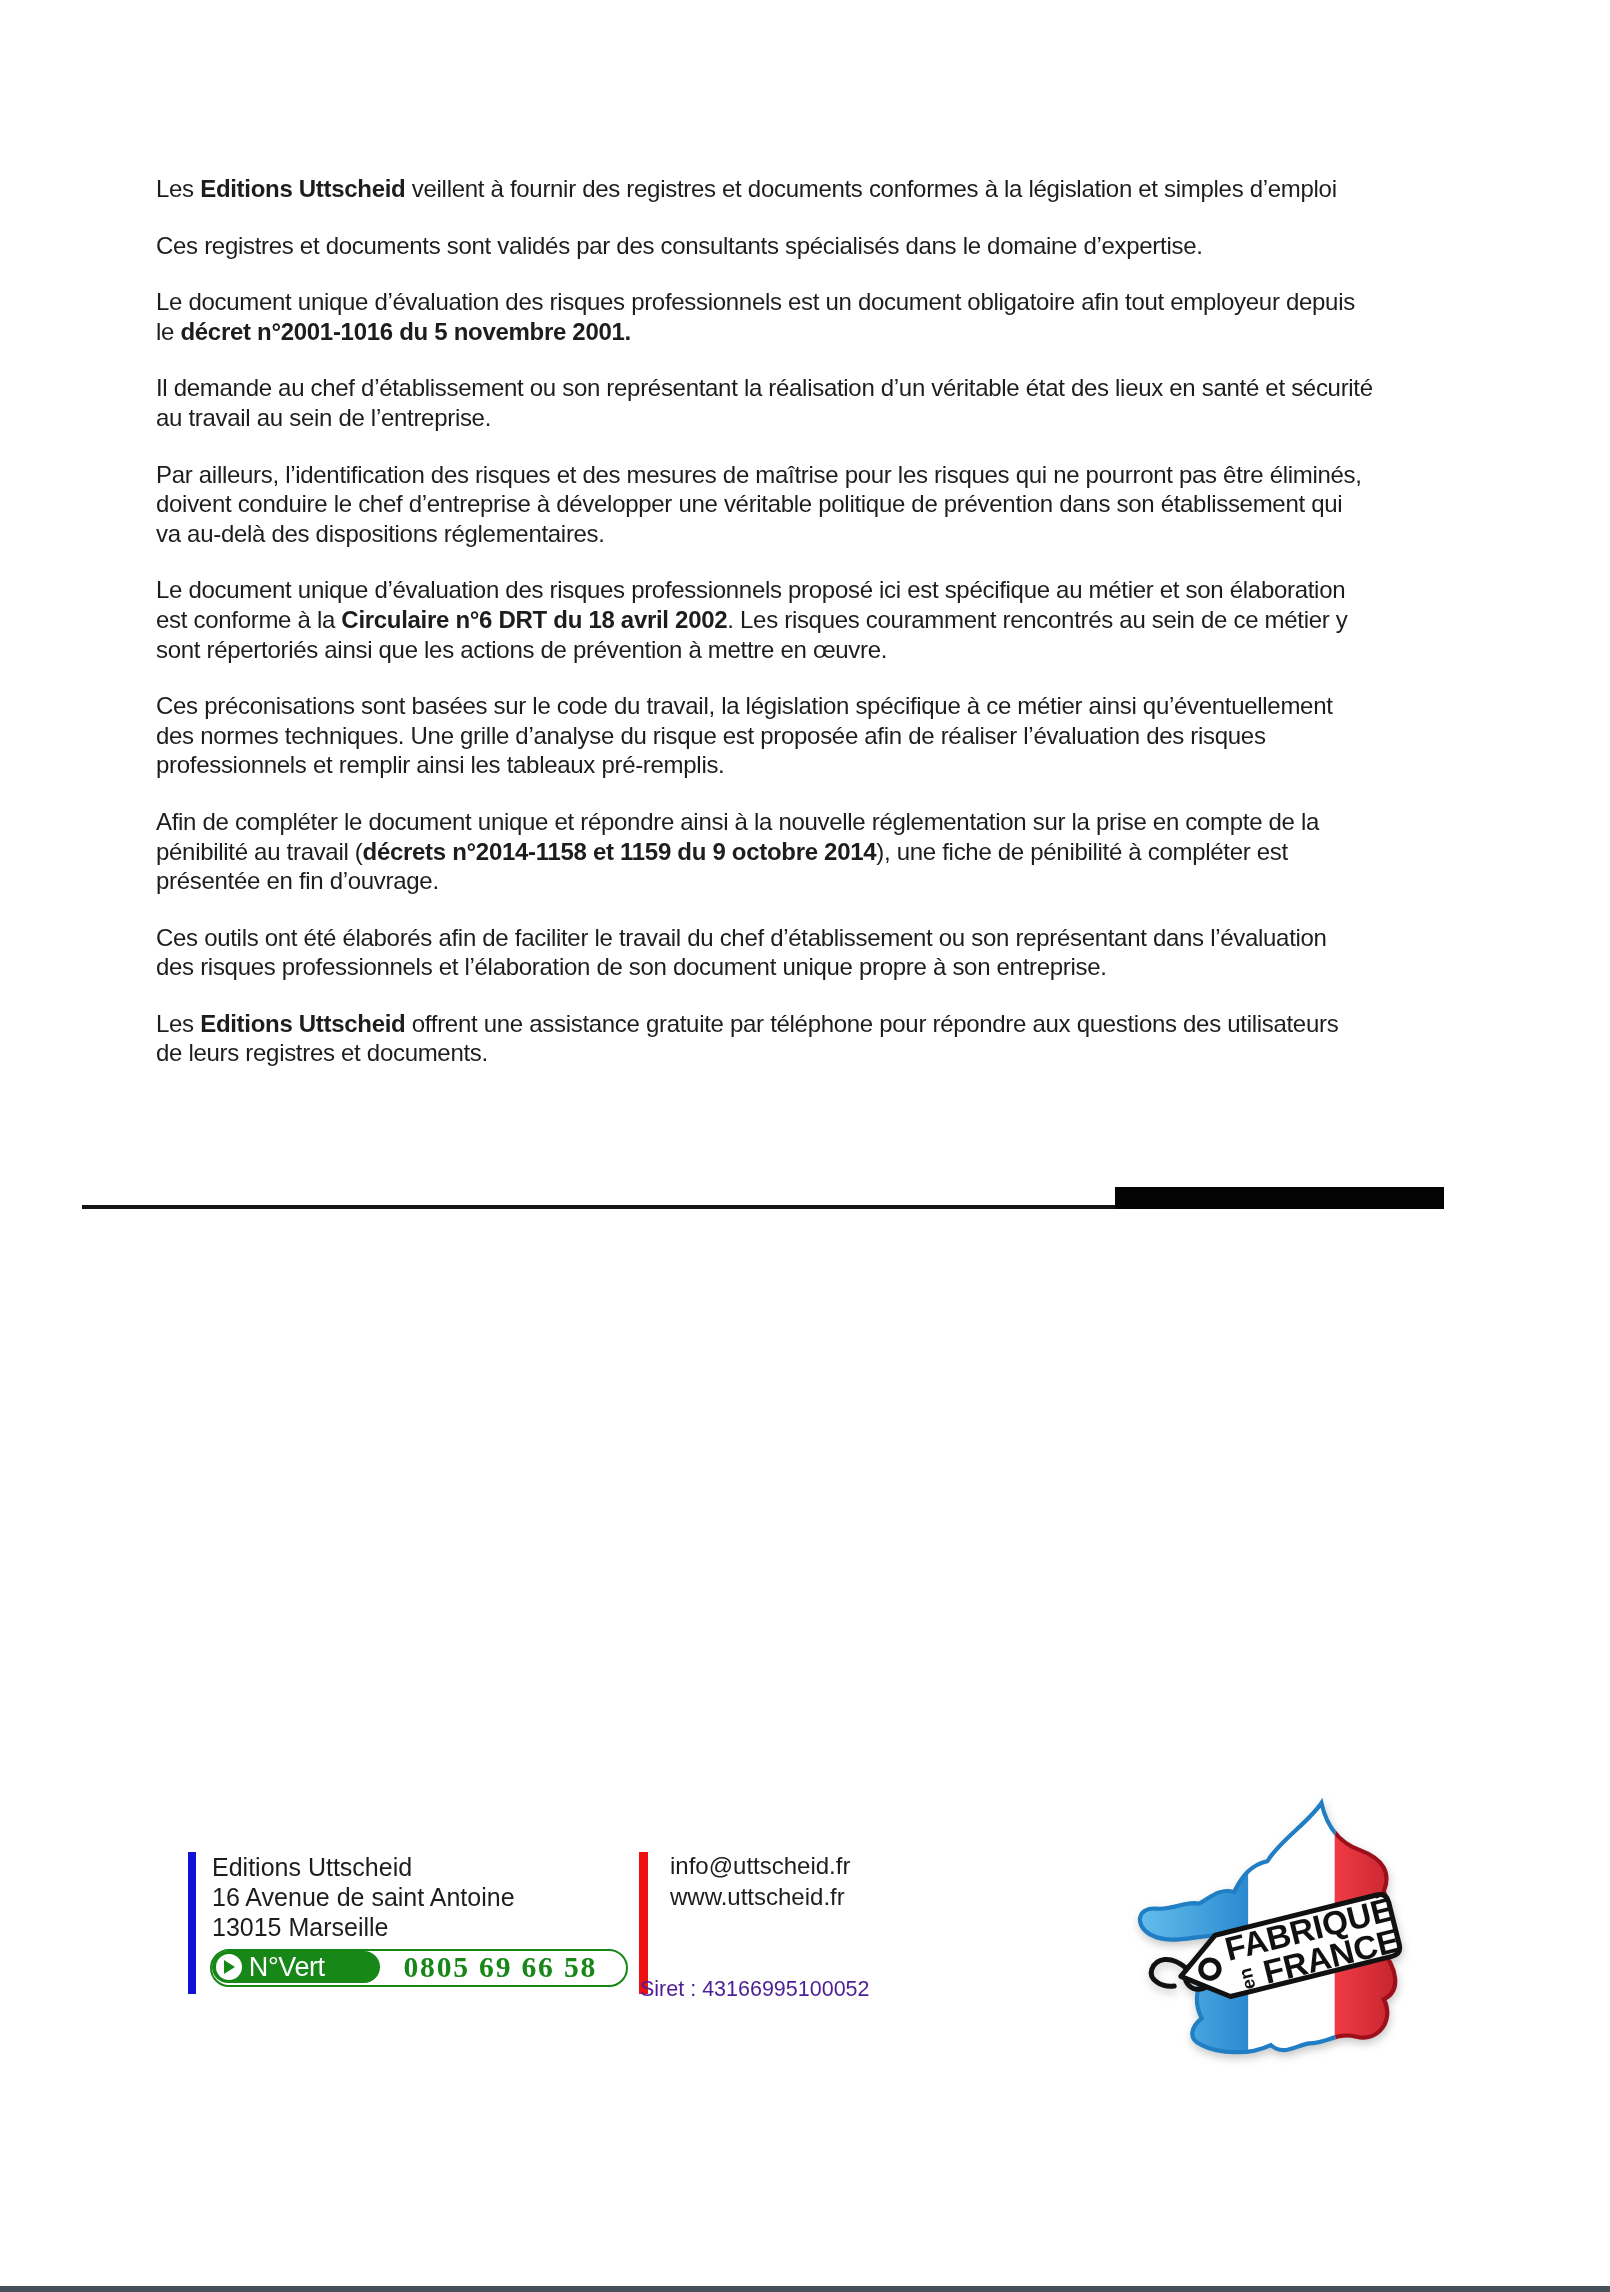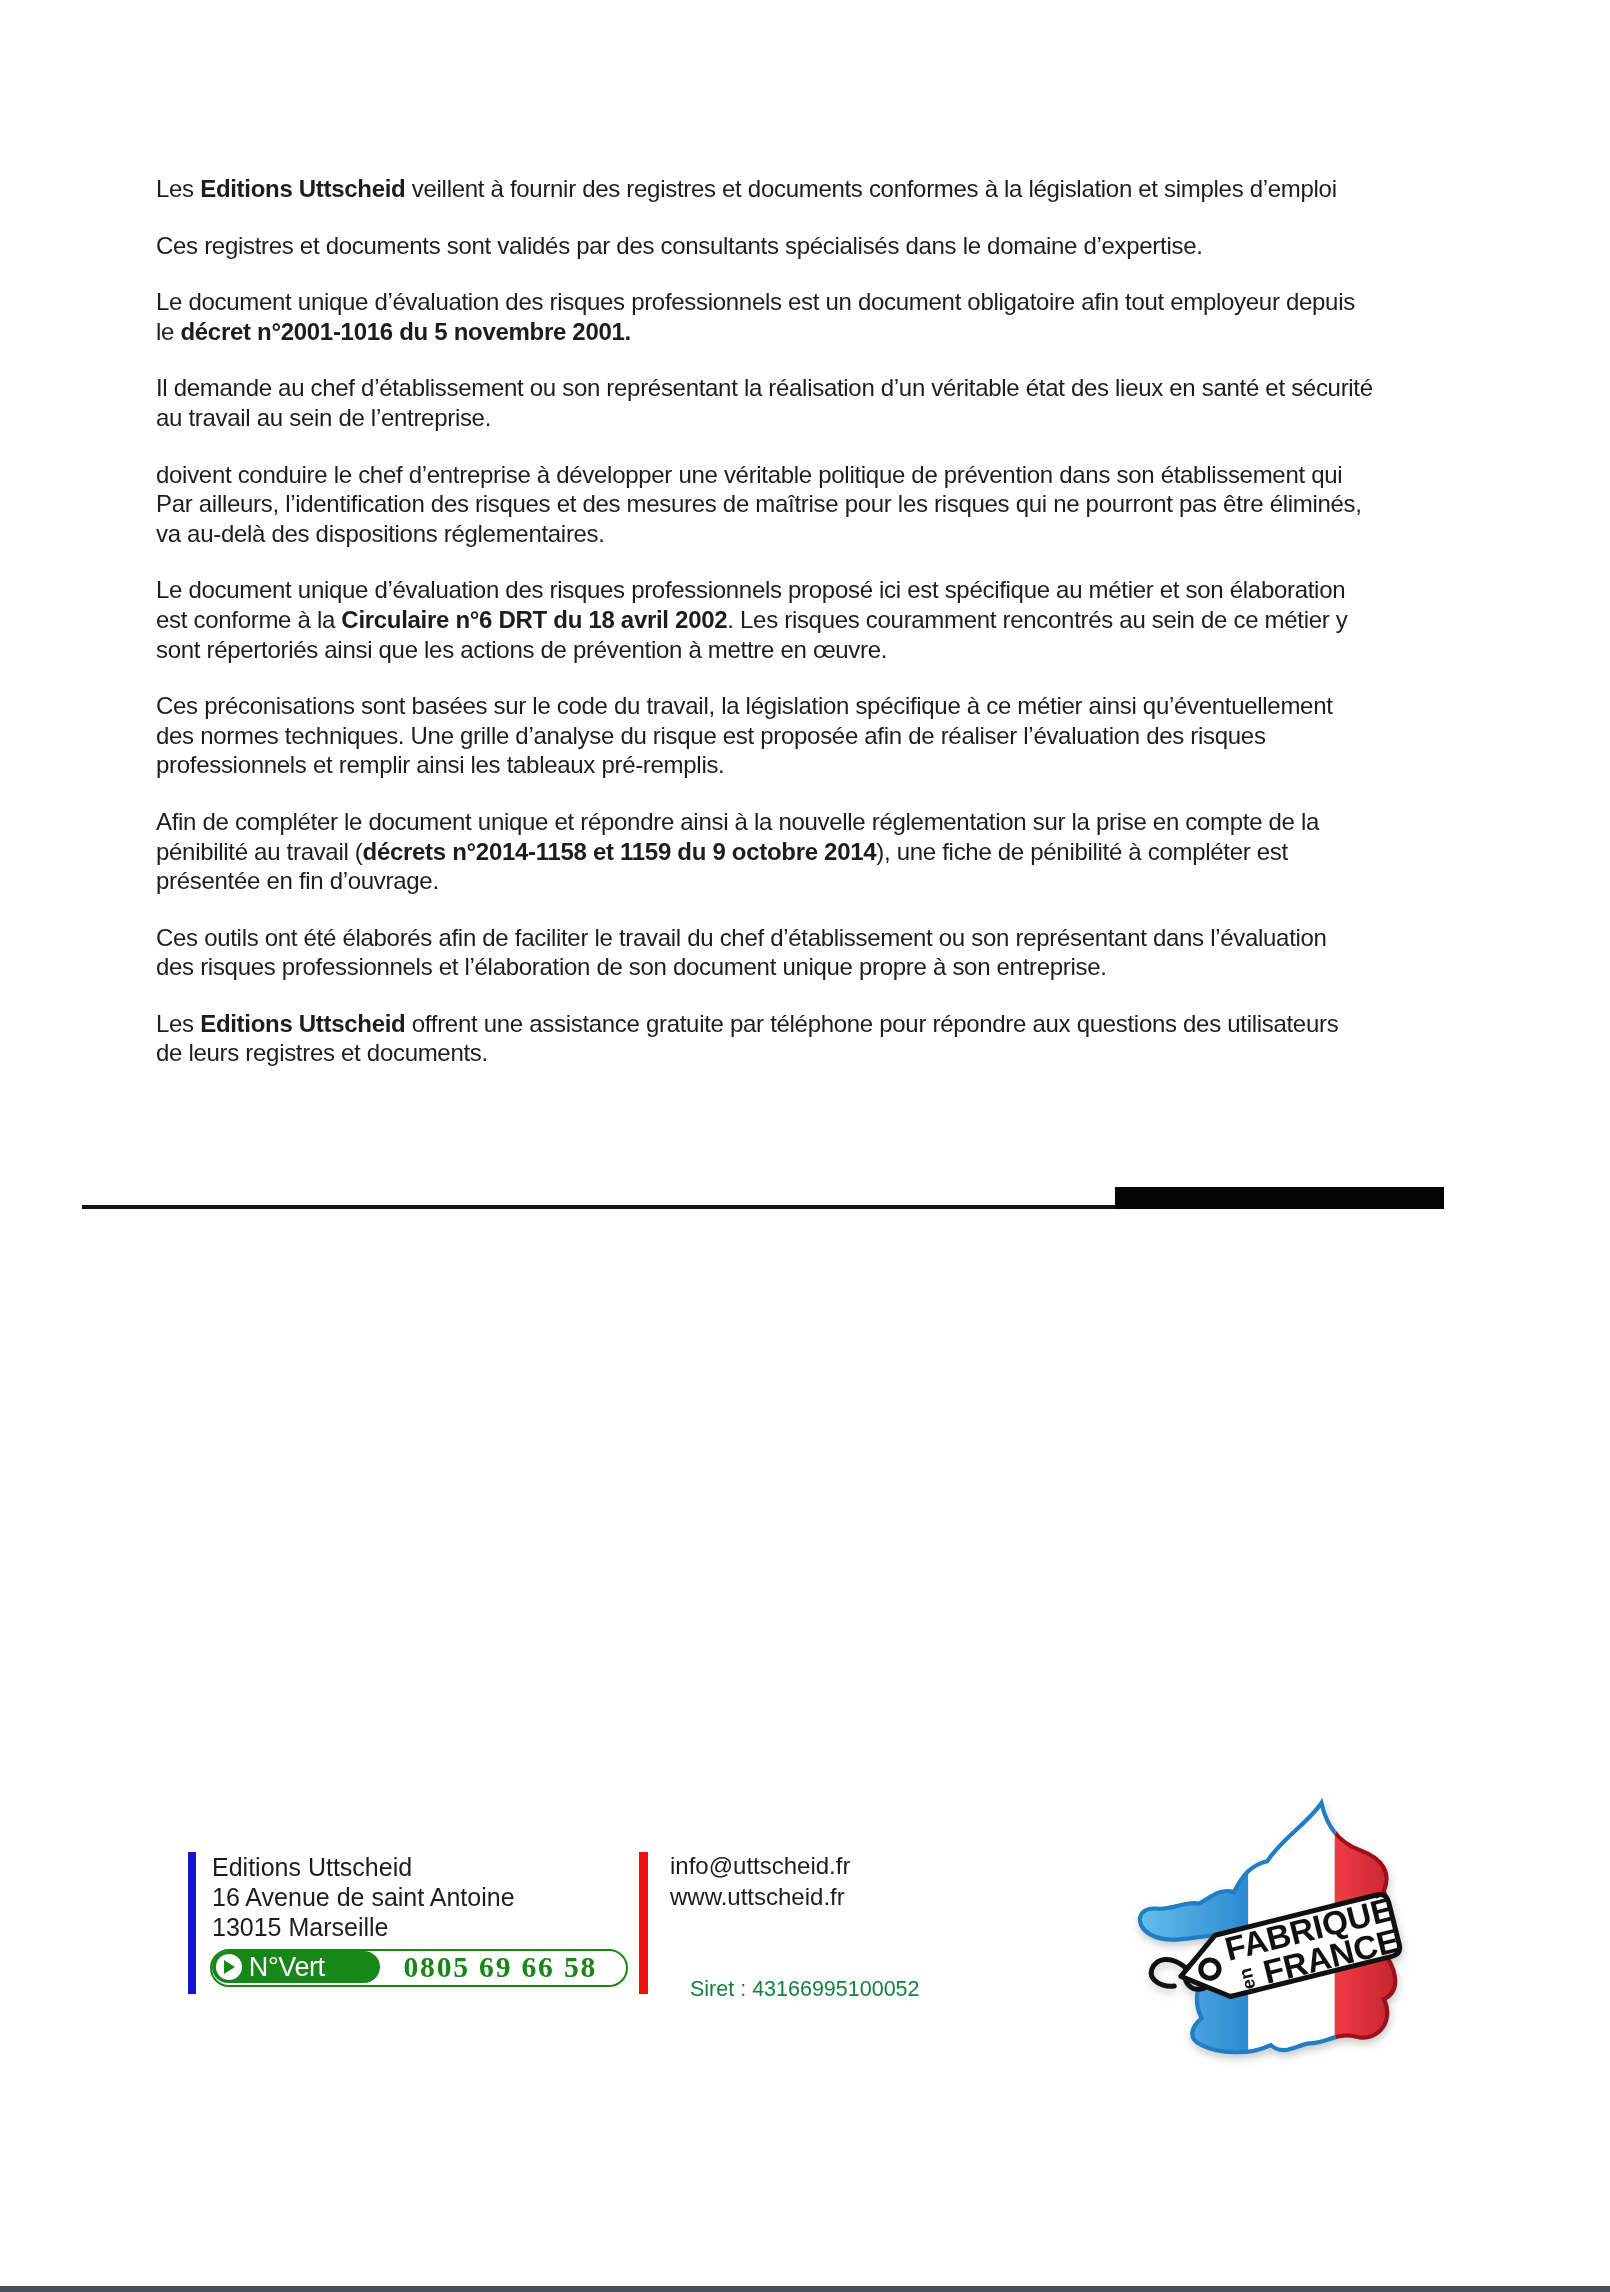--- a/index.html
+++ b/index.html
@@ -18,21 +18,21 @@
   .line { white-space:nowrap;margin-left:6px; }
   .bold { font-weight:700; }
   
   .rule-thin  { position:absolute; left:82px;  top:1205px; width:1033px; height:3.6px;  background:#141414; }
   .rule-thick { position:absolute; left:1115px; top:1187px; width:329px; height:21.5px; background:#030303; }
   
   .bar-blue { position:absolute; left:188px; top:1852px; width:8px;  height:142px; }
   .bar-red  { position:absolute; left:639px; top:1852px; width:9px; height:142px; }
   .address  { position:absolute; left:212px; top:1852px; font-size:25px; line-height:30px; }
   .contact  { position:absolute; left:670px; top:1850px; font-size:24px; line-height:31px; }
-  .siret    { position:absolute; left:690px; top:1977px; font-size:21.5px; color:#15803d; }
+  .siret    { position:absolute; left:640px; top:1977px; font-size:21.5px; color:#4c1d95; }
   
   .nvert {
     position:absolute; left:210px; top:1949px; width:418px; height:38px;
     border:2.7px solid #178717; border-radius:19.7px; background:#fff;
   }
   .nvert-left {
     position:absolute; left:0; top:0; height:32px; width:168px;
     background:#178717; border-radius:17px;
     display:flex; align-items:center;
   }
@@ -77,22 +77,22 @@
       </div>
       <div class="para">
         <div class="line"><span>Le document unique d’évaluation des risques professionnels est un document obligatoire afin tout employeur depuis</span></div>
         <div class="line"><span>le </span><span class="bold">décret n°2001-1016 du 5 novembre 2001.</span></div>
       </div>
       <div class="para">
         <div class="line"><span>Il demande au chef d’établissement ou son représentant la réalisation d’un véritable état des lieux en santé et sécurité</span></div>
         <div class="line"><span>au travail au sein de l’entreprise.</span></div>
       </div>
       <div class="para">
+        <div class="line"><span>Par ailleurs, l’identification des risques et des mesures de maîtrise pour les risques qui ne pourront pas être éliminés,</span></div>
         <div class="line"><span>doivent conduire le chef d’entreprise à développer une véritable politique de prévention dans son établissement qui</span></div>
-        <div class="line"><span>Par ailleurs, l’identification des risques et des mesures de maîtrise pour les risques qui ne pourront pas être éliminés,</span></div>
         <div class="line"><span>va au-delà des dispositions réglementaires.</span></div>
       </div>
       <div class="para">
         <div class="line"><span>Le document unique d’évaluation des risques professionnels proposé ici est spécifique au métier et son élaboration</span></div>
         <div class="line"><span>est conforme à la </span><span class="bold">Circulaire n°6 DRT du 18 avril 2002</span><span>. Les risques couramment rencontrés au sein de ce métier y</span></div>
         <div class="line"><span>sont répertoriés ainsi que les actions de prévention  à mettre en œuvre.</span></div>
       </div>
       <div class="para">
         <div class="line"><span>Ces préconisations sont basées sur le code du travail, la législation spécifique à ce métier ainsi qu’éventuellement</span></div>
         <div class="line"><span>des normes techniques. Une grille d’analyse du risque est proposée afin de réaliser l’évaluation des risques</span></div>

